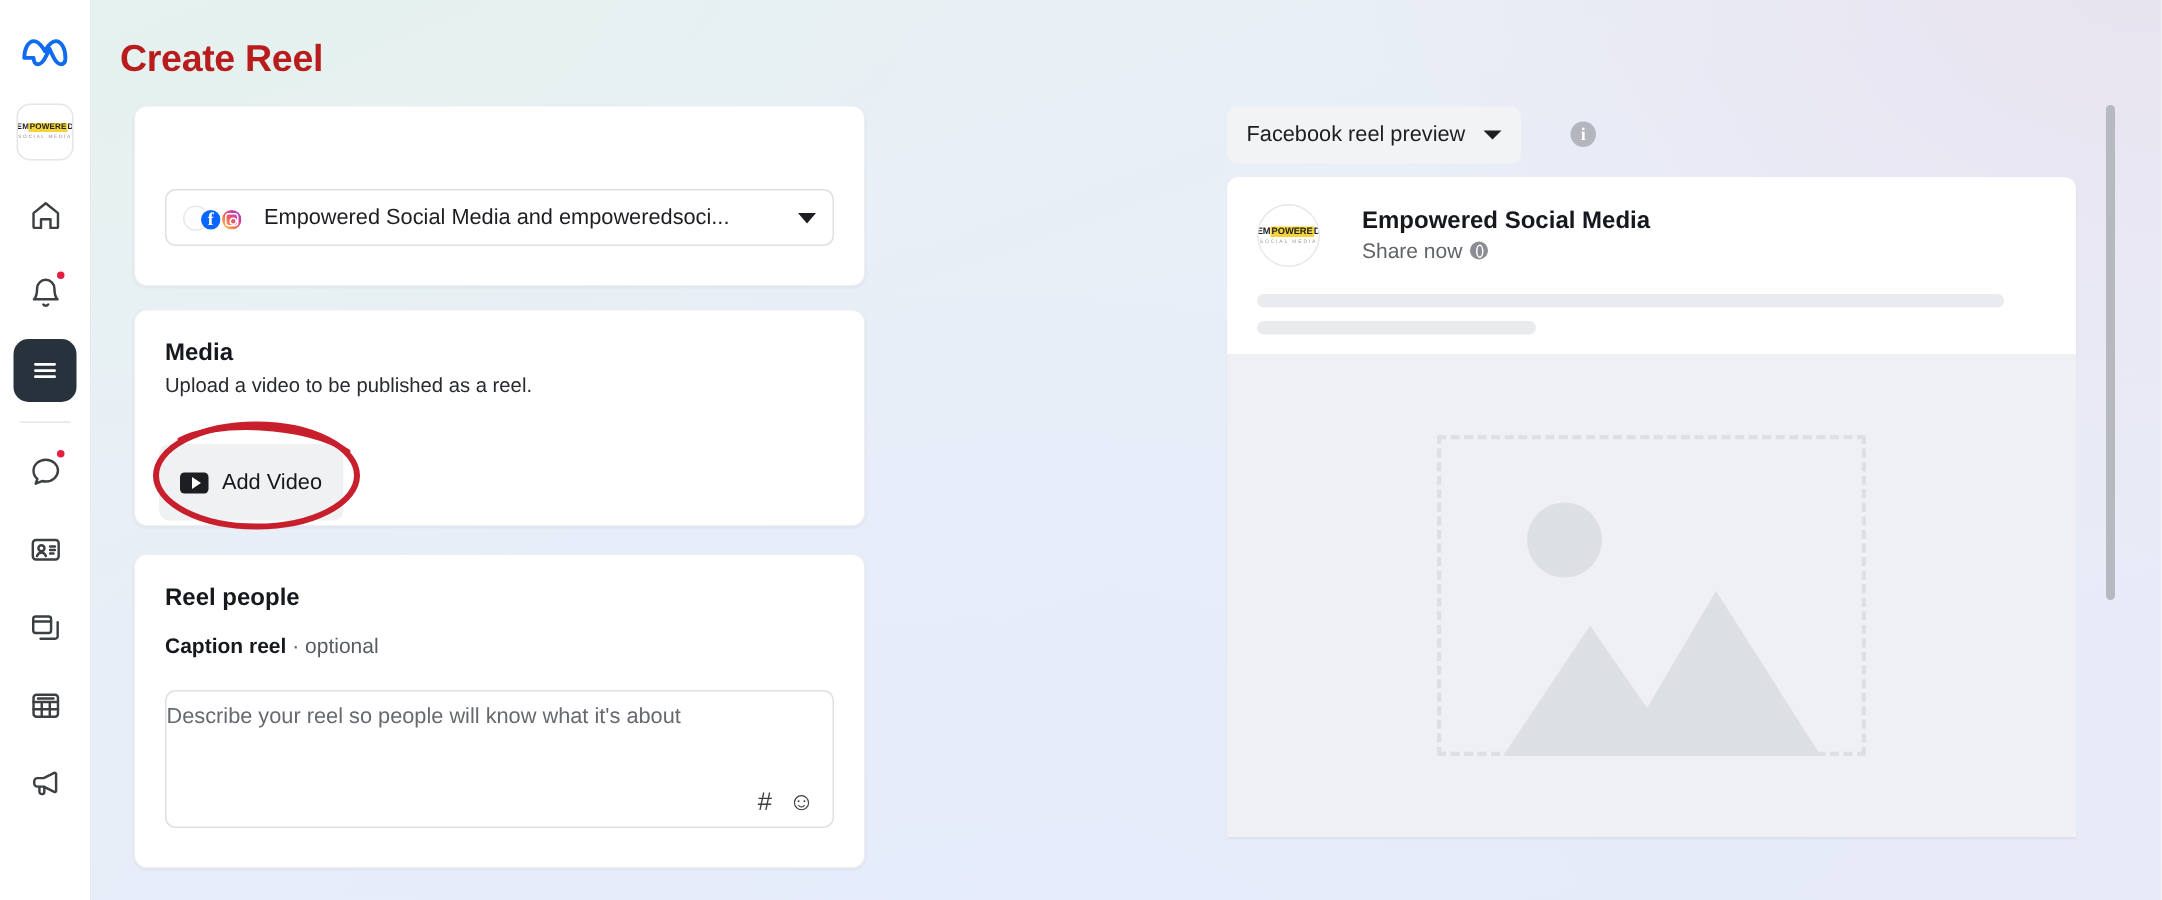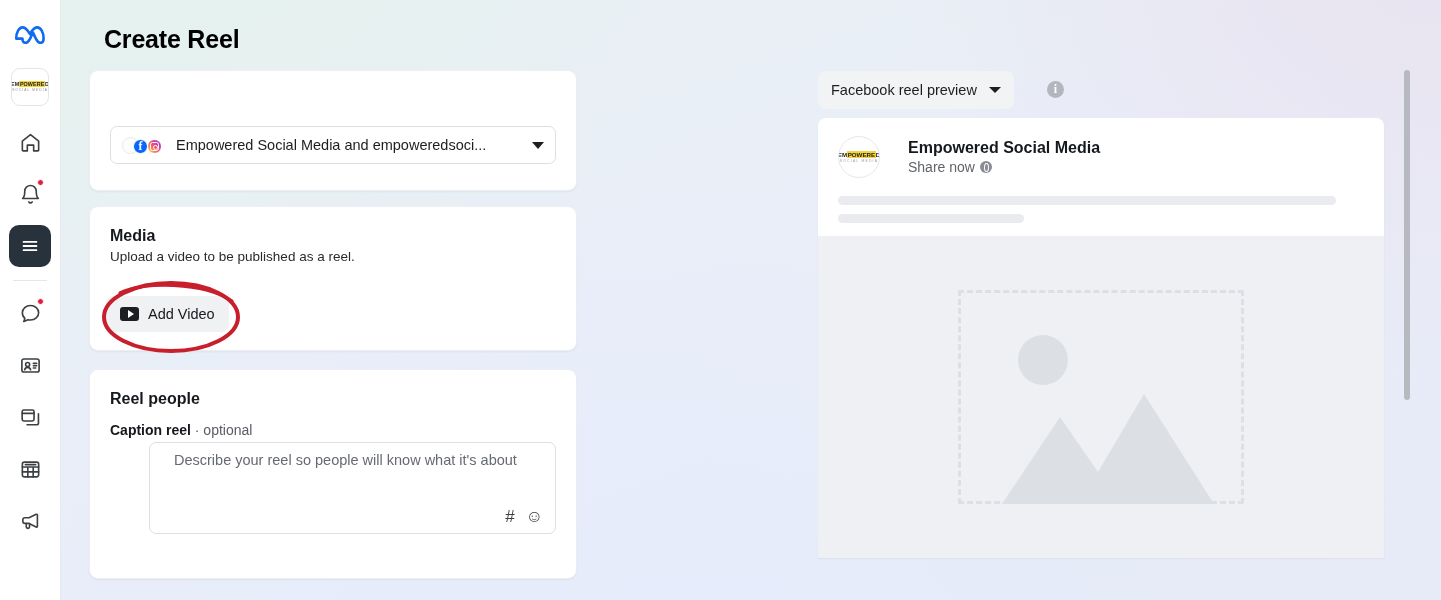--- a/index.html
+++ b/index.html
@@ -54,22 +54,22 @@
                   stroke-linecap: round; stroke-linejoin: round; }
   .nav-dot {
     position: absolute; top: 6px; right: 7px;
     width: 7px; height: 7px; border-radius: 50%;
     background: #e41e3f; border: 1.2px solid #fff;
   }
   .nav-sep { width: 34px; height: 1px; background: #e4e6ea; margin: 8px 0 6px; }
 
   
   #page-title {
-    position: absolute; left: 104px; top: 25px;
-    font-size: 25px; font-weight: 700; color: #000000;
+    position: absolute; left: 80px; top: 25px;
+    font-size: 25px; font-weight: 700; color: #b91c1c;
     letter-spacing: -0.2px;
   }
 
   
   .card {
     position: absolute; left: 89px; width: 488px;
     background: #ffffff; border-radius: 9px;
     border: 1px solid #eceef1;
     box-shadow: 0 1px 2px rgba(16,24,40,.05);
   }
@@ -119,21 +119,21 @@
     flex: 1; font-size: 14.5px; color: #1c1e21; margin-left: 10px;
     white-space: nowrap; overflow: hidden; text-overflow: ellipsis;
   }
   .caret { width:0;height:0;border-left:6px solid transparent;
            border-right:6px solid transparent;border-top:7px solid #1c1e21;
            margin-left: 8px; flex: 0 0 auto; }
 
   
   #add-video-btn {
     position: absolute; left: 106px; top: 296px;
-    height: 36px; padding: 0 14px; border-radius: 7px;
+    height: 51px; padding: 0 14px; border-radius: 7px;
     background: #f0f1f3; border: none;
     display: flex; align-items: center; gap: 9px;
     font-size: 14.5px; color: #15181c; cursor: pointer;
     font-family: "Liberation Sans", sans-serif;
   }
   .vid-icon {
     width: 19px; height: 14px; border-radius: 3px; background: #1c1e21;
     display: flex; align-items: center; justify-content: center;
   }
   .vid-icon i {
@@ -148,23 +148,23 @@
     width: 143px; height: 76px; pointer-events: none; z-index: 20;
   }
 
   
   .field-label {
     font-size: 14px; color: #15181c; margin: 14px 0 0 20px;
   }
   .field-label b { font-weight: 700; }
   .field-label span { color: #595d63; font-weight: 400; }
   .textarea-box {
-    position: absolute; left: 20px; right: 20px; top: 72px; height: 92px;
+    position: absolute; left: 20px; right: 20px; top: 90px; height: 92px;
     border: 1px solid #dcdfe4; border-radius: 7px; background: #fff;
-    padding: 9px 24px; cursor: text; margin-left: 39px;
+    padding: 9px 0; cursor: text;
   }
   .textarea-placeholder { font-size: 14.5px; color: #666a70; }
   .ta-tools {
     position: absolute; right: 12px; bottom: 6px;
     display: flex; align-items: center; gap: 11px;
     font-size: 17px; color: #3c4043;
   }
 
   
   #preview-select {

